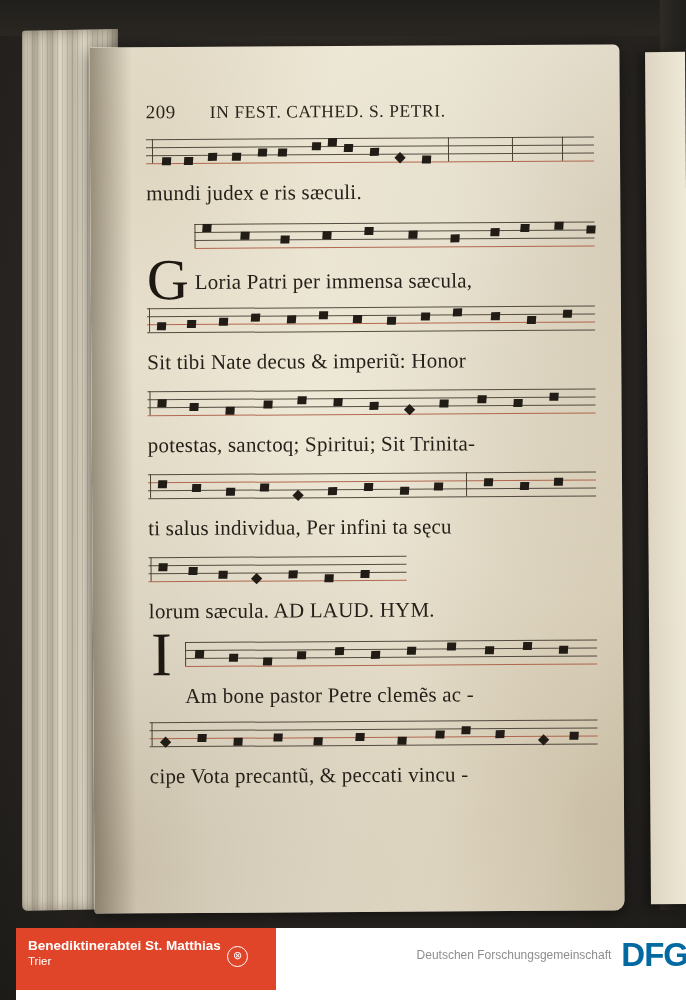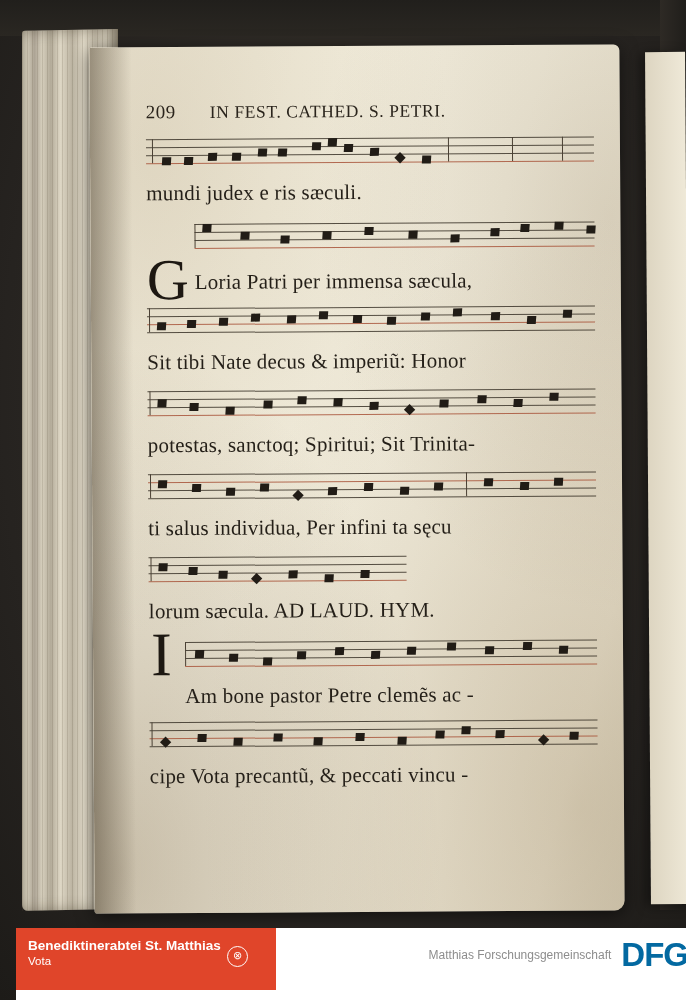--- a/index.html
+++ b/index.html
@@ -448,22 +448,22 @@
       </div>
       <div class="lyrics">cipe Vota precantũ, &amp; peccati vincu -</div>
 
     </div>
   </div>
 </div>
 
 <div class="footer">
   <div class="footer-left">
     <div class="l1">Benediktinerabtei St. Matthias</div>
-    <div class="l2">Vota</div>
+    <div class="l2">Trier</div>
     <div class="cc-badge">⊗</div>
   </div>
   <div class="footer-right">
     <div class="dfg-text">
-      <div>Matthias Forschungsgemeinschaft</div>
+      <div>Deutschen Forschungsgemeinschaft</div>
     </div>
     <div class="dfg-logo">DFG</div>
   </div>
 </div>
 
 </body></html>

